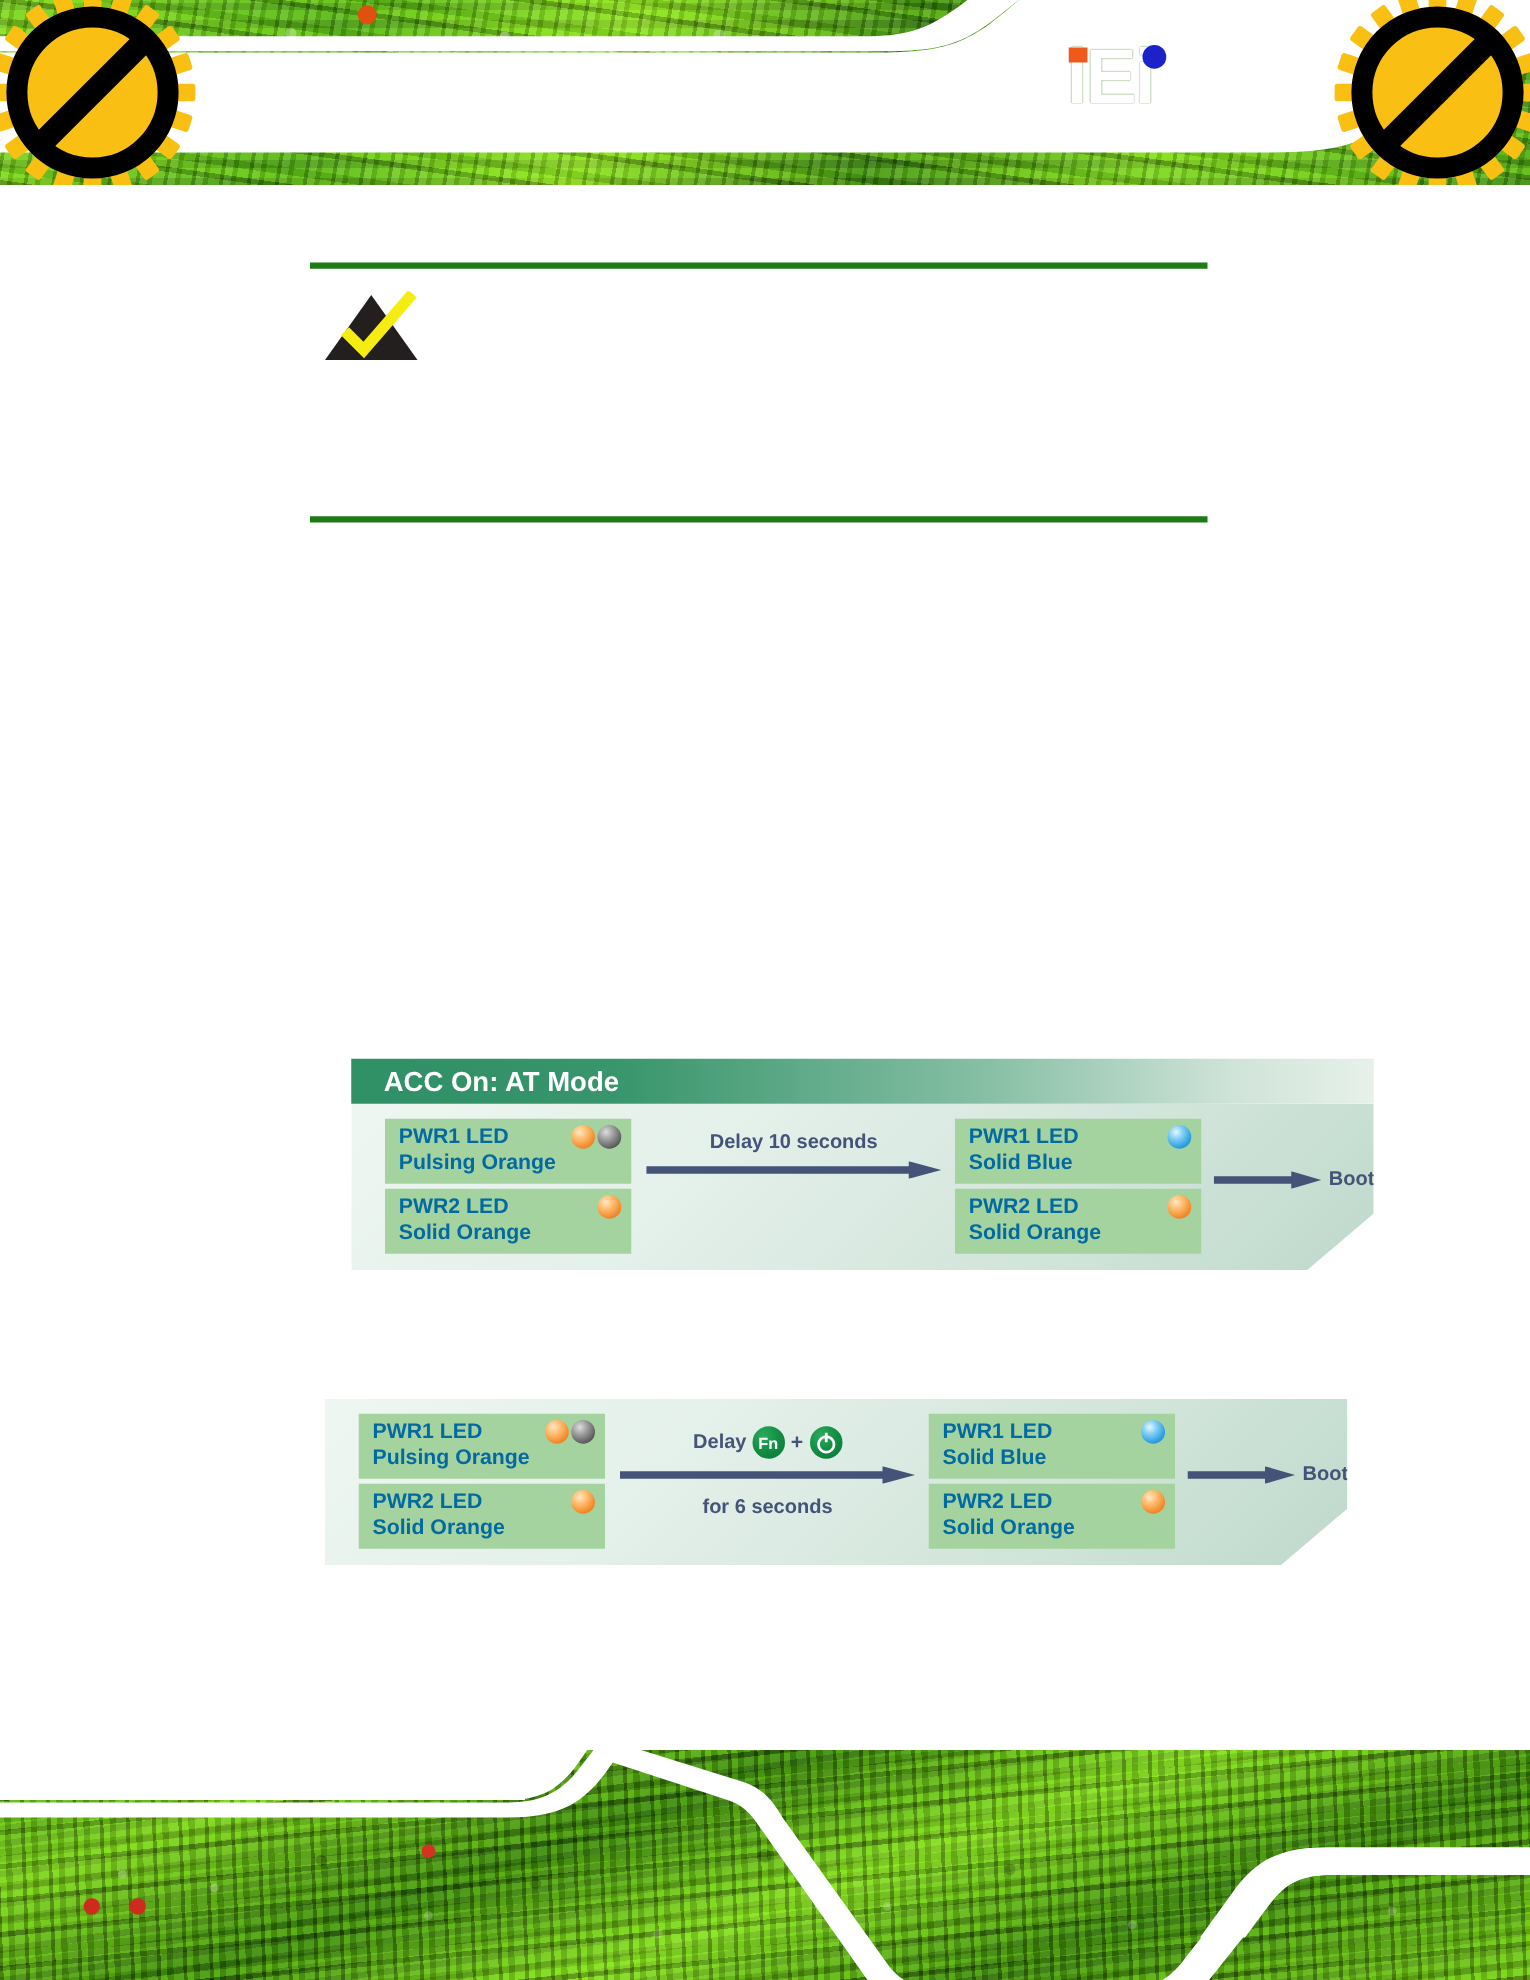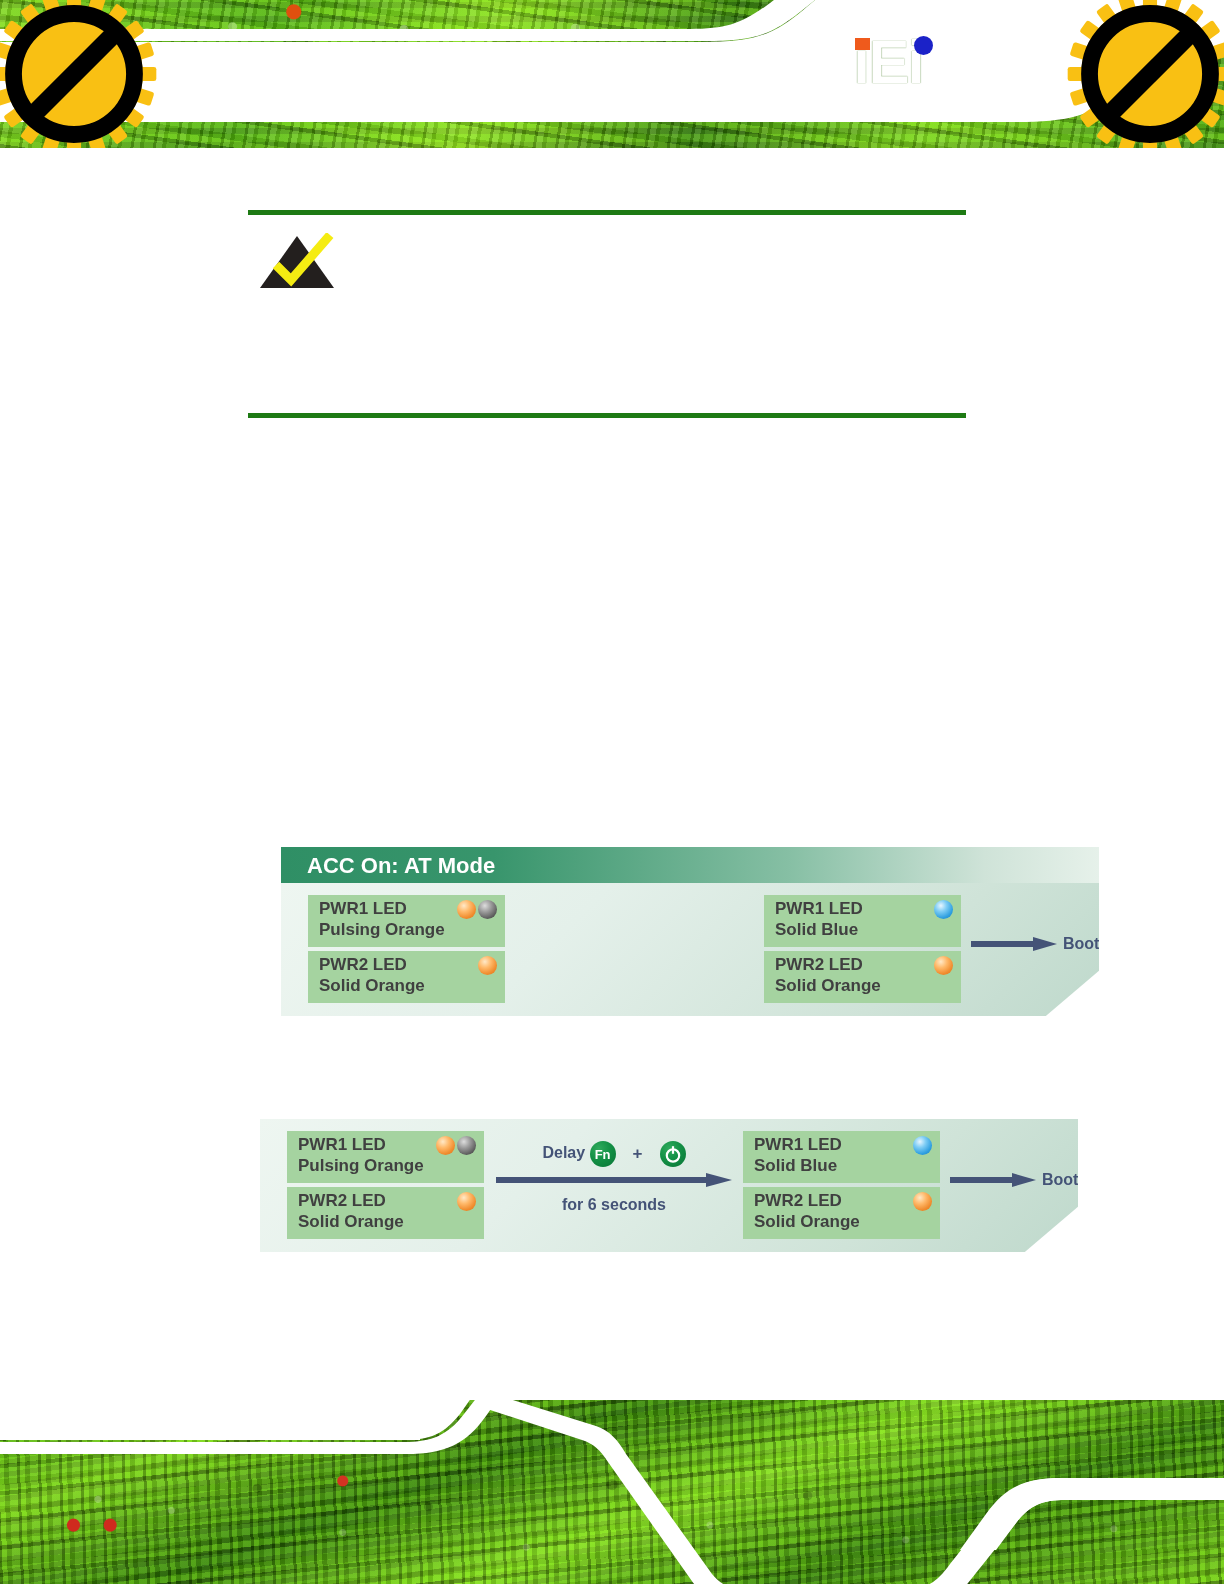--- a/index.html
+++ b/index.html
@@ -182,21 +182,21 @@
     height: 52px;
     background: #a5d3a0;
     margin-bottom: 4px;
   }
   .led-card .lbl1,
   .led-card .lbl2 {
     position: absolute;
     left: 11px;
     font-size: 17px;
     font-weight: bold;
-    color: #404040;
+    color: #0369a1;
     white-space: nowrap;
     font-family: "Liberation Sans", sans-serif;
   }
   .led-card .lbl1 { top: 4px; }
   .led-card .lbl2 { top: 25px; }
 
   .led-dots {
     position: absolute;
     right: 8px; top: 5px;
     display: flex;
@@ -239,21 +239,21 @@
     margin-top: 5px;
     font-size: 16px;
     font-weight: bold;
     color: #445377;
     white-space: nowrap;
     font-family: "Liberation Sans", sans-serif;
   }
   .keycombo {
     display: inline-flex;
     align-items: center;
-    gap: 17px;
+    gap: 5px;
     vertical-align: middle;
   }
   .key-circle {
     width: 26px; height: 26px;
     border-radius: 50%;
     background: radial-gradient(circle at 34% 28%, #2eaa5c 0%, #139045 45%, #0a7537 100%);
     color: #ffffff;
     font-size: 13px;
     font-weight: bold;
     display: inline-flex;
@@ -445,20 +445,28 @@
       </div>
       <div class="led-card">
         <div class="lbl1">PWR2 LED</div>
         <div class="lbl2">Solid Orange</div>
         <div class="led-dots">
           <div class="dot orange"></div>
         </div>
       </div>
     </div>
 
+    <div class="transition">
+      <div class="trans-line1">Delay 10 seconds</div>
+      <svg class="trans-arrow" viewBox="0 0 236 14">
+        <rect x="0" y="4" width="212" height="6" fill="#445377"></rect>
+        <polygon points="210,0 236,7 210,14" fill="#445377"></polygon>
+      </svg>
+      <div class="trans-line2"></div>
+    </div>
 
     <div class="led-group g-right">
       <div class="led-card">
         <div class="lbl1">PWR1 LED</div>
         <div class="lbl2">Solid Blue</div>
         <div class="led-dots">
           <div class="dot blue"></div>
         </div>
       </div>
       <div class="led-card">

